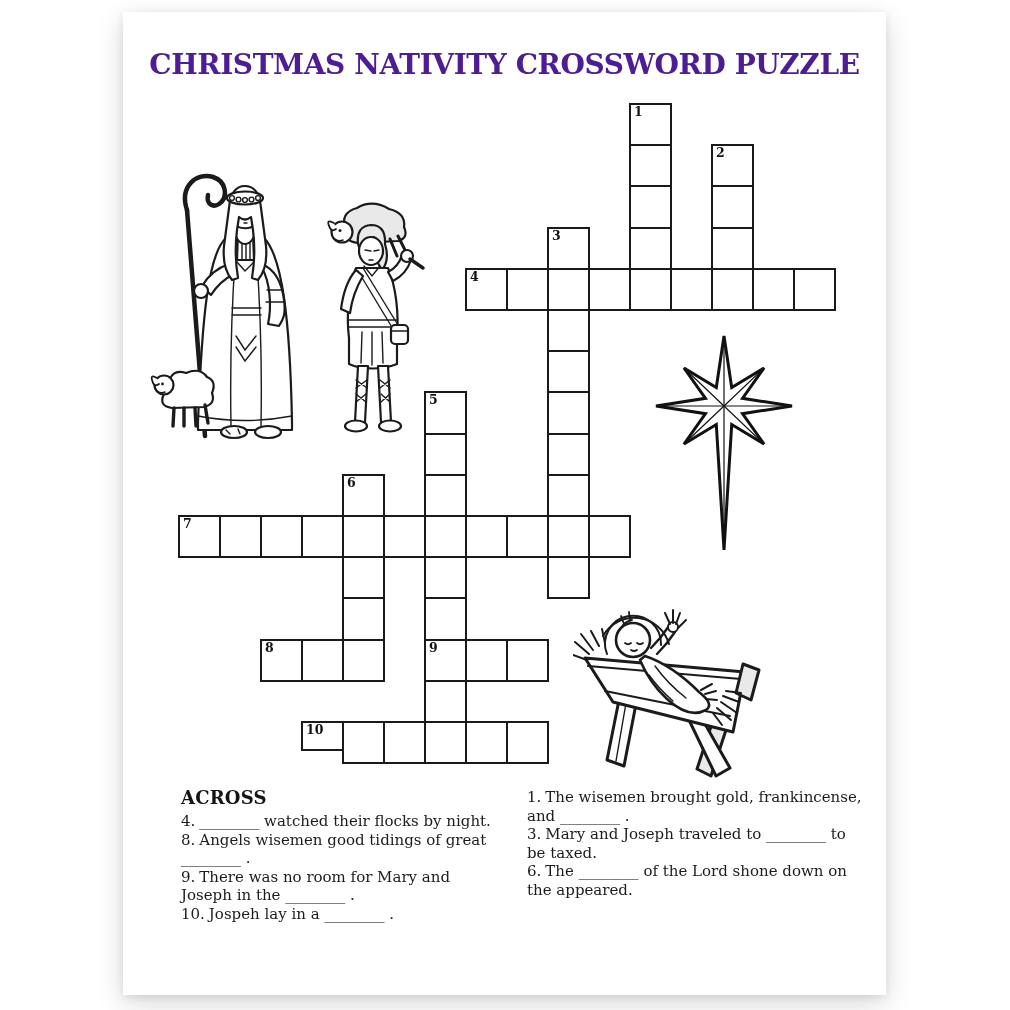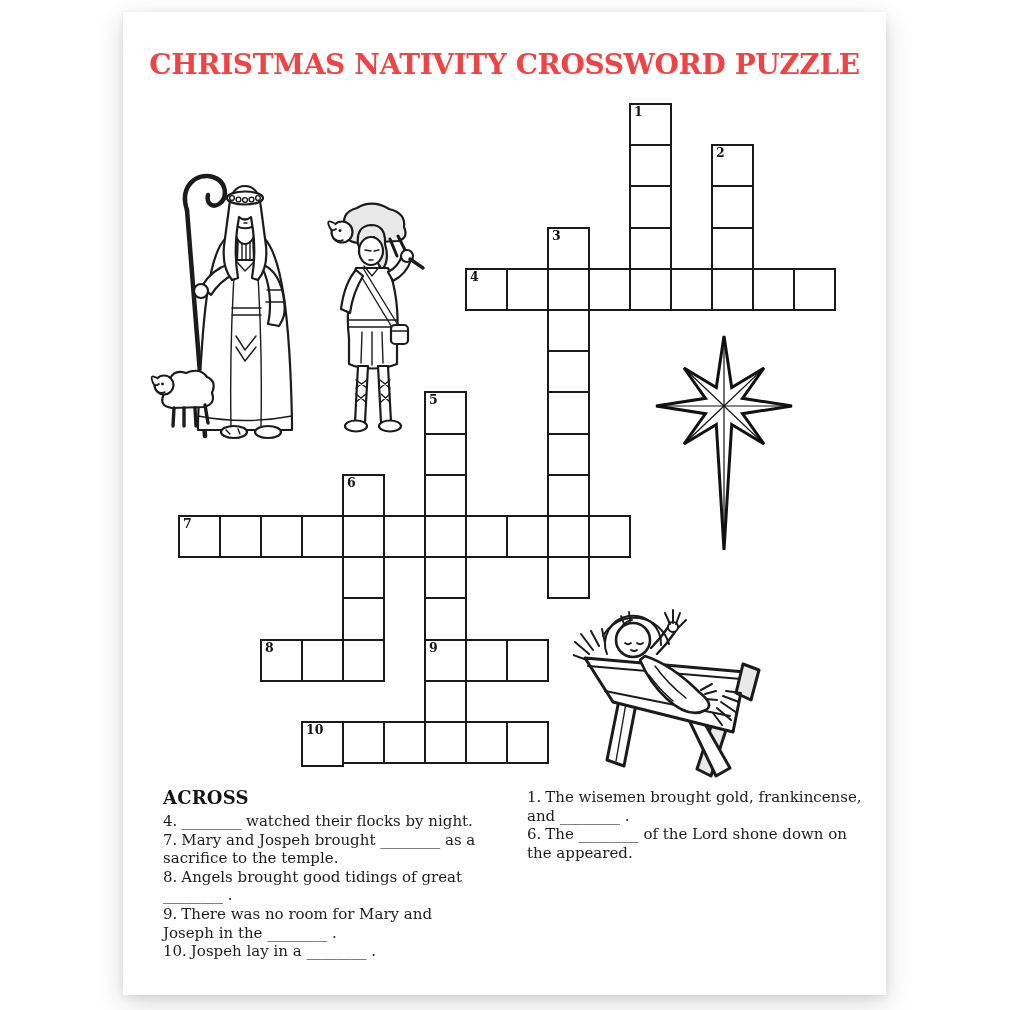--- a/index.html
+++ b/index.html
@@ -1,20 +1,20 @@
 <!DOCTYPE html>
 <html><head>
 <meta charset="utf-8">
 <style>
   html,body{margin:0;padding:0;background:#ffffff;}
   body{width:1010px;height:1010px;position:relative;font-family:"DejaVu Serif", serif;color:#161616;}
   .page{position:absolute;left:123px;top:12px;width:763px;height:983px;background:#ffffff;
         box-shadow:0 8px 26px rgba(0,0,0,0.16), 0 2px 8px rgba(0,0,0,0.08);}
   .title{position:absolute;top:36px;left:0;right:0;margin:0;text-align:center;
-         font-size:28px;font-weight:700;letter-spacing:-0.4px;color:#ef4444;white-space:nowrap;}
+         font-size:28px;font-weight:700;letter-spacing:-0.4px;color:#4c1d95;white-space:nowrap;}
   .grid{position:absolute;left:0;top:0;width:100%;height:100%;}
   .cell{position:absolute;box-sizing:border-box;border:2px solid #1a1a1a;background:#ffffff;}
   .cell .num{position:absolute;top:0px;left:3px;font-size:12.5px;line-height:14px;font-weight:700;color:#111;}
   .illus{position:absolute;}
   .clues-col{position:absolute;}
   .clue-head{margin:0 0 4px 0;font-size:18px;line-height:20px;font-weight:700;letter-spacing:0.2px;color:#141414;}
   .clue{font-size:15px;line-height:18.6px;font-weight:400;color:#1c1c1c;}
   .clue .cnum{margin-right:4px;}
   svg .ln{stroke:#1b1b1b;stroke-width:2.2;fill:none;stroke-linecap:round;stroke-linejoin:round;}
   svg .fw{stroke:#1b1b1b;stroke-width:2.2;fill:#ffffff;stroke-linecap:round;stroke-linejoin:round;}
@@ -90,21 +90,21 @@
       <div class="cell" style="left: 260px; top: 503px; width: 43px; height: 43.2px;"></div>
       <div class="cell" style="left: 342px; top: 503px; width: 43px; height: 43.2px;"></div>
       <div class="cell" style="left: 383px; top: 503px; width: 43px; height: 43.2px;"></div>
       <div class="cell" style="left: 465px; top: 503px; width: 43px; height: 43.2px;"></div>
       <div class="cell" style="left: 137px; top: 626.6px; width: 43px; height: 43.2px;">
         <span class="num">8</span>
       </div>
       <div class="cell" style="left: 178px; top: 626.6px; width: 43px; height: 43.2px;"></div>
       <div class="cell" style="left: 342px; top: 626.6px; width: 43px; height: 43.2px;"></div>
       <div class="cell" style="left: 383px; top: 626.6px; width: 43px; height: 43.2px;"></div>
-      <div class="cell" style="left: 178px; top: 709px; width: 43px; height: 46px;">
+      <div class="cell" style="left: 178px; top: 709px; width: 43px; height: 30px;">
         <span class="num">10</span>
       </div>
       <div class="cell" style="left: 219px; top: 709px; width: 43px; height: 43.2px;"></div>
       <div class="cell" style="left: 260px; top: 709px; width: 43px; height: 43.2px;"></div>
       <div class="cell" style="left: 342px; top: 709px; width: 43px; height: 43.2px;"></div>
       <div class="cell" style="left: 383px; top: 709px; width: 43px; height: 43.2px;"></div>
     </div>
 
   <svg class="illus" style="left:27px;top:156px" width="280" height="278" viewBox="0 0 280 278">
     <g>
@@ -213,30 +213,30 @@
       <path class="thin" style="stroke-width:1.8" d="M52,45 q3,2.5 6,0 M64,45 q3,2.5 6,0 M58,52 q3,2 6,0"></path>
       <path class="ln" style="stroke-width:2.4" d="M78,50 C86,42 92,34 96,28 M84,56 C92,48 98,40 102,34"></path>
       <circle class="fw" style="stroke-width:2" cx="100" cy="29" r="5"></circle>
       <path class="thin" style="stroke-width:2" d="M97,26 L92,15 M100,25 L100,12 M103,26 L107,15 M105,30 L113,22"></path>
     </g>
     <g>
       <path class="thin" style="stroke-width:2" d="M150,98 L166,104 M148,104 L164,115 M144,110 L158,122 M140,115 L149,127 M153,93 L168,95"></path>
     </g>
   </svg>
 
-  <div class="clues-col" style="left:40px;top:776px;width:318px">
+  <div class="clues-col" style="left:58px;top:776px;width:318px">
     <h2 class="clue-head">ACROSS</h2>
     <div class="clue-list">
         <div class="clue"><span class="cnum">4.</span><span>________ watched their flocks by night.</span></div>
-        <div class="clue"><span class="cnum">7.</span><span>Mary and Jospeh brought ________ as a sacrifice to the temple.</span></div>
-        <div class="clue"><span class="cnum">8.</span><span>Angels brought good tidings of great ________ .</span></div>
+        <div class="clue"><span class="cnum">8.</span><span>Angels wisemen good tidings of great ________ .</span></div>
         <div class="clue"><span class="cnum">9.</span><span>There was no room for Mary and Joseph in the ________ .</span></div>
         <div class="clue"><span class="cnum">10.</span><span>Jospeh lay in a ________ .</span></div>
       </div>
   </div>
   <div class="clues-col" style="left:404px;top:776px;width:336px">
     <div class="clue-list">
         <div class="clue"><span class="cnum">1.</span><span>The wisemen brought gold, frankincense, and ________ .</span></div>
+        <div class="clue"><span class="cnum">3.</span><span>Mary and Joseph traveled to ________ to be taxed.</span></div>
         <div class="clue"><span class="cnum">6.</span><span>The ________ of the Lord shone down on the appeared.</span></div>
       </div>
   </div>
 
 </div>
 
 </body></html>

